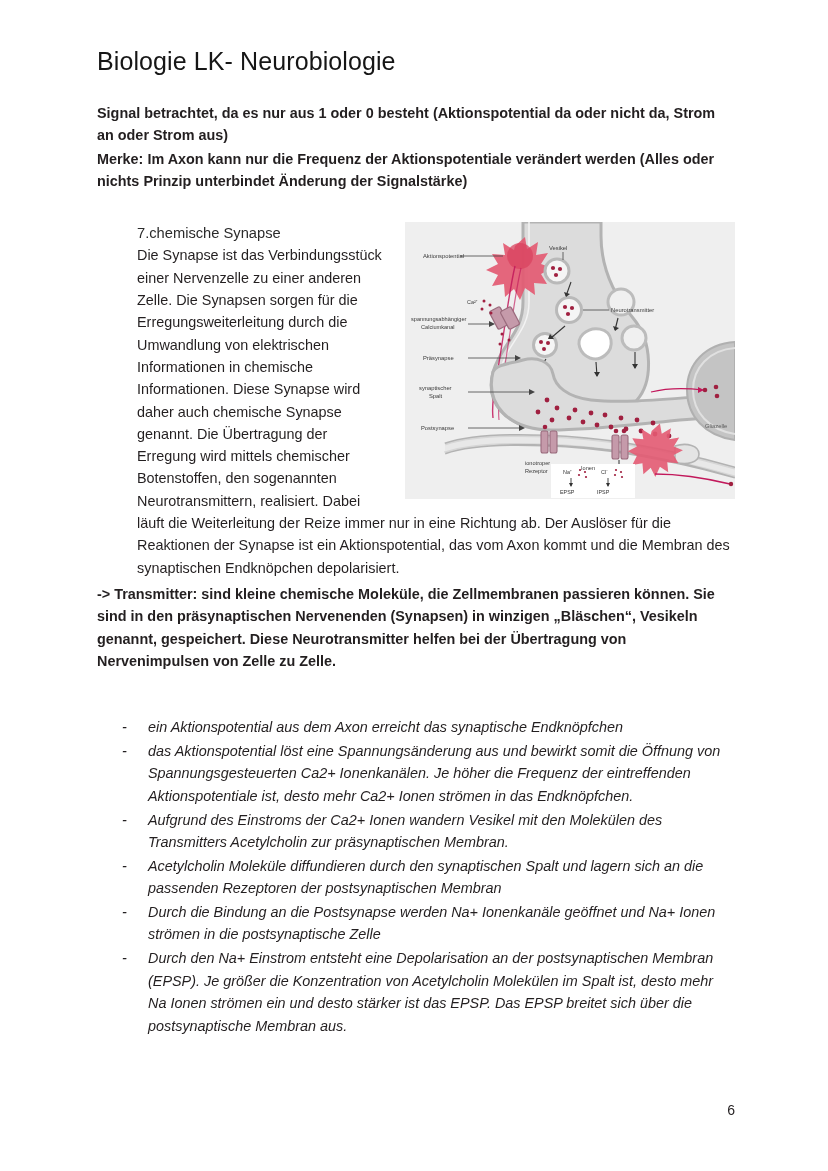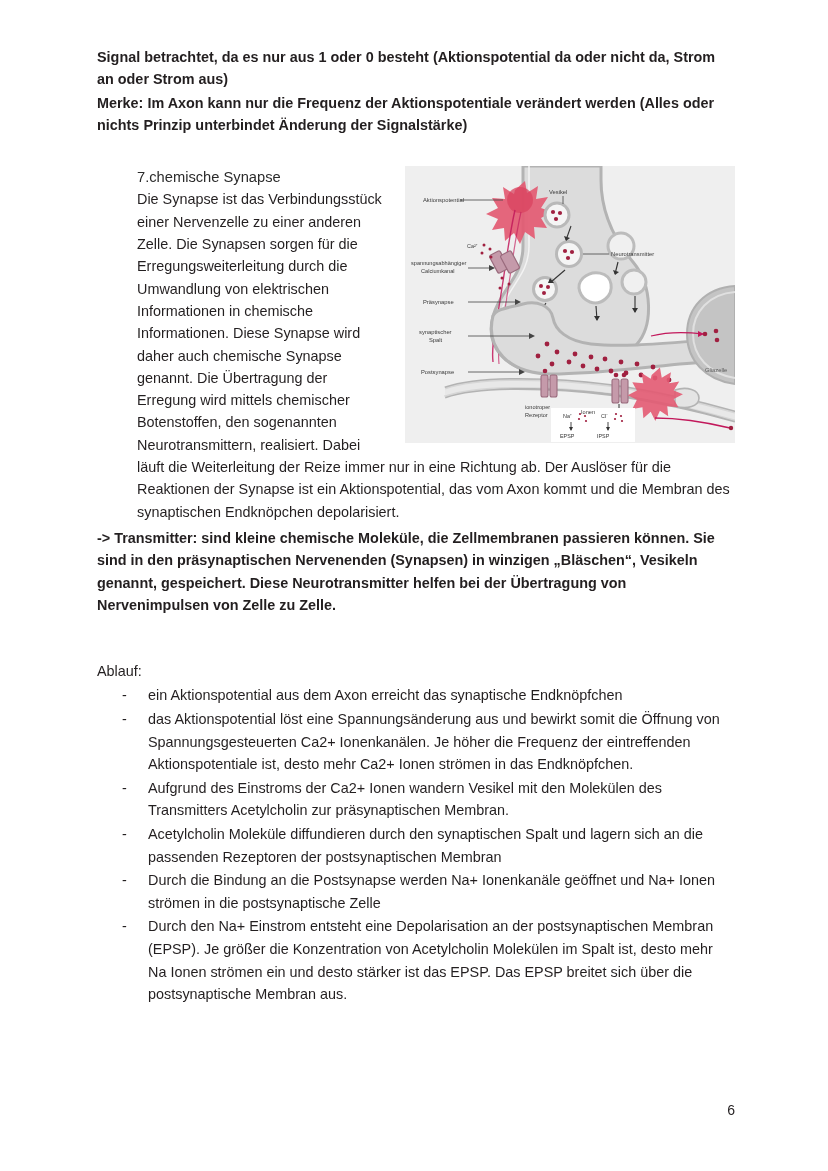--- a/index.html
+++ b/index.html
@@ -70,20 +70,21 @@
   .list-label {
     font-size: 14.4px;
     line-height: 22.3px;
     color: #231f20;
     margin: 0 0 2px 0;
   }
   ul.dash-list {
     list-style: none;
     margin: 0;
     padding: 0;
+    font-style: italic;
   }
   ul.dash-list > li {
     position: relative;
     padding-left: 51px;
     font-size: 14.4px;
     line-height: 22.6px;
     color: #231f20;
     margin: 0 0 1px 0;
   }
   ul.dash-list > li::before {
@@ -110,20 +111,21 @@
     display: block;
   }
 </style>
 </head>
 <body>
 
 <div class="page">
 
   <div class="content">
 
+    <h1 class="doc-title">Biologie LK- Neurobiologie</h1>
 
     <p class="para">Signal betrachtet, da es nur aus 1 oder 0 besteht (Aktionspotential da oder nicht da, Strom an oder Strom aus)</p>
     <p class="para">Merke: Im Axon kann nur die Frequenz der Aktionspotentiale verändert werden (Alles oder nichts Prinzip unterbindet Änderung der Signalstärke)</p>
 
     <div class="gap-md"></div>
 
     <div class="section-flow">
 
       <div class="diagram-wrap">
         <svg class="diagram" viewBox="0 0 330 277">
@@ -351,21 +353,20 @@
       <div class="col-text">Die Synapse ist das Verbindungsstück einer Nervenzelle zu einer anderen Zelle. Die Synapsen sorgen für die Erregungsweiterleitung durch die Umwandlung von elektrischen Informationen in chemische Informationen. Diese Synapse wird daher auch chemische Synapse genannt. Die Übertragung der Erregung wird mittels chemischer Botenstoffen, den sogenannten Neurotransmittern, realisiert. Dabei läuft die Weiterleitung der Reize immer nur in eine Richtung ab. Der Auslöser für die Reaktionen der Synapse ist ein Aktionspotential, das vom Axon kommt und die Membran des synaptischen Endknöpchen depolarisiert.</div>
 
       <div style="clear:both"></div>
     </div>
 
     <div class="gap-sm" style="height:4px"></div>
     <p class="para">-&gt; Transmitter: sind kleine chemische Moleküle, die Zellmembranen passieren können. Sie sind in den präsynaptischen Nervenenden (Synapsen) in winzigen „Bläschen“, Vesikeln genannt, gespeichert. Diese Neurotransmitter helfen bei der Übertragung von Nervenimpulsen von Zelle zu Zelle.</p>
 
     <div class="gap-lg"></div>
 
-    <div class="list-label">Ablauf:</div>
     <ul class="dash-list">
       <li>ein Aktionspotential aus dem Axon erreicht das synaptische Endknöpfchen</li>
       <li>das Aktionspotential löst eine Spannungsänderung aus und bewirkt somit die Öffnung von Spannungsgesteuerten Ca2+ Ionenkanälen. Je höher die Frequenz der eintreffenden Aktionspotentiale ist, desto mehr Ca2+ Ionen strömen in das Endknöpfchen.</li>
       <li>Aufgrund des Einstroms der Ca2+ Ionen wandern Vesikel mit den Molekülen des Transmitters Acetylcholin zur präsynaptischen Membran.</li>
       <li>Acetylcholin Moleküle diffundieren durch den synaptischen Spalt und lagern sich an die passenden Rezeptoren der postsynaptischen Membran</li>
       <li>Durch die Bindung an die Postsynapse werden Na+ Ionenkanäle geöffnet und Na+ Ionen strömen in die postsynaptische Zelle</li>
       <li>Durch den Na+ Einstrom entsteht eine Depolarisation an der postsynaptischen Membran (EPSP). Je größer die Konzentration von Acetylcholin Molekülen im Spalt ist, desto mehr Na Ionen strömen ein und desto stärker ist das EPSP. Das EPSP breitet sich über die postsynaptische Membran aus.</li>
     </ul>
 
   </div>

